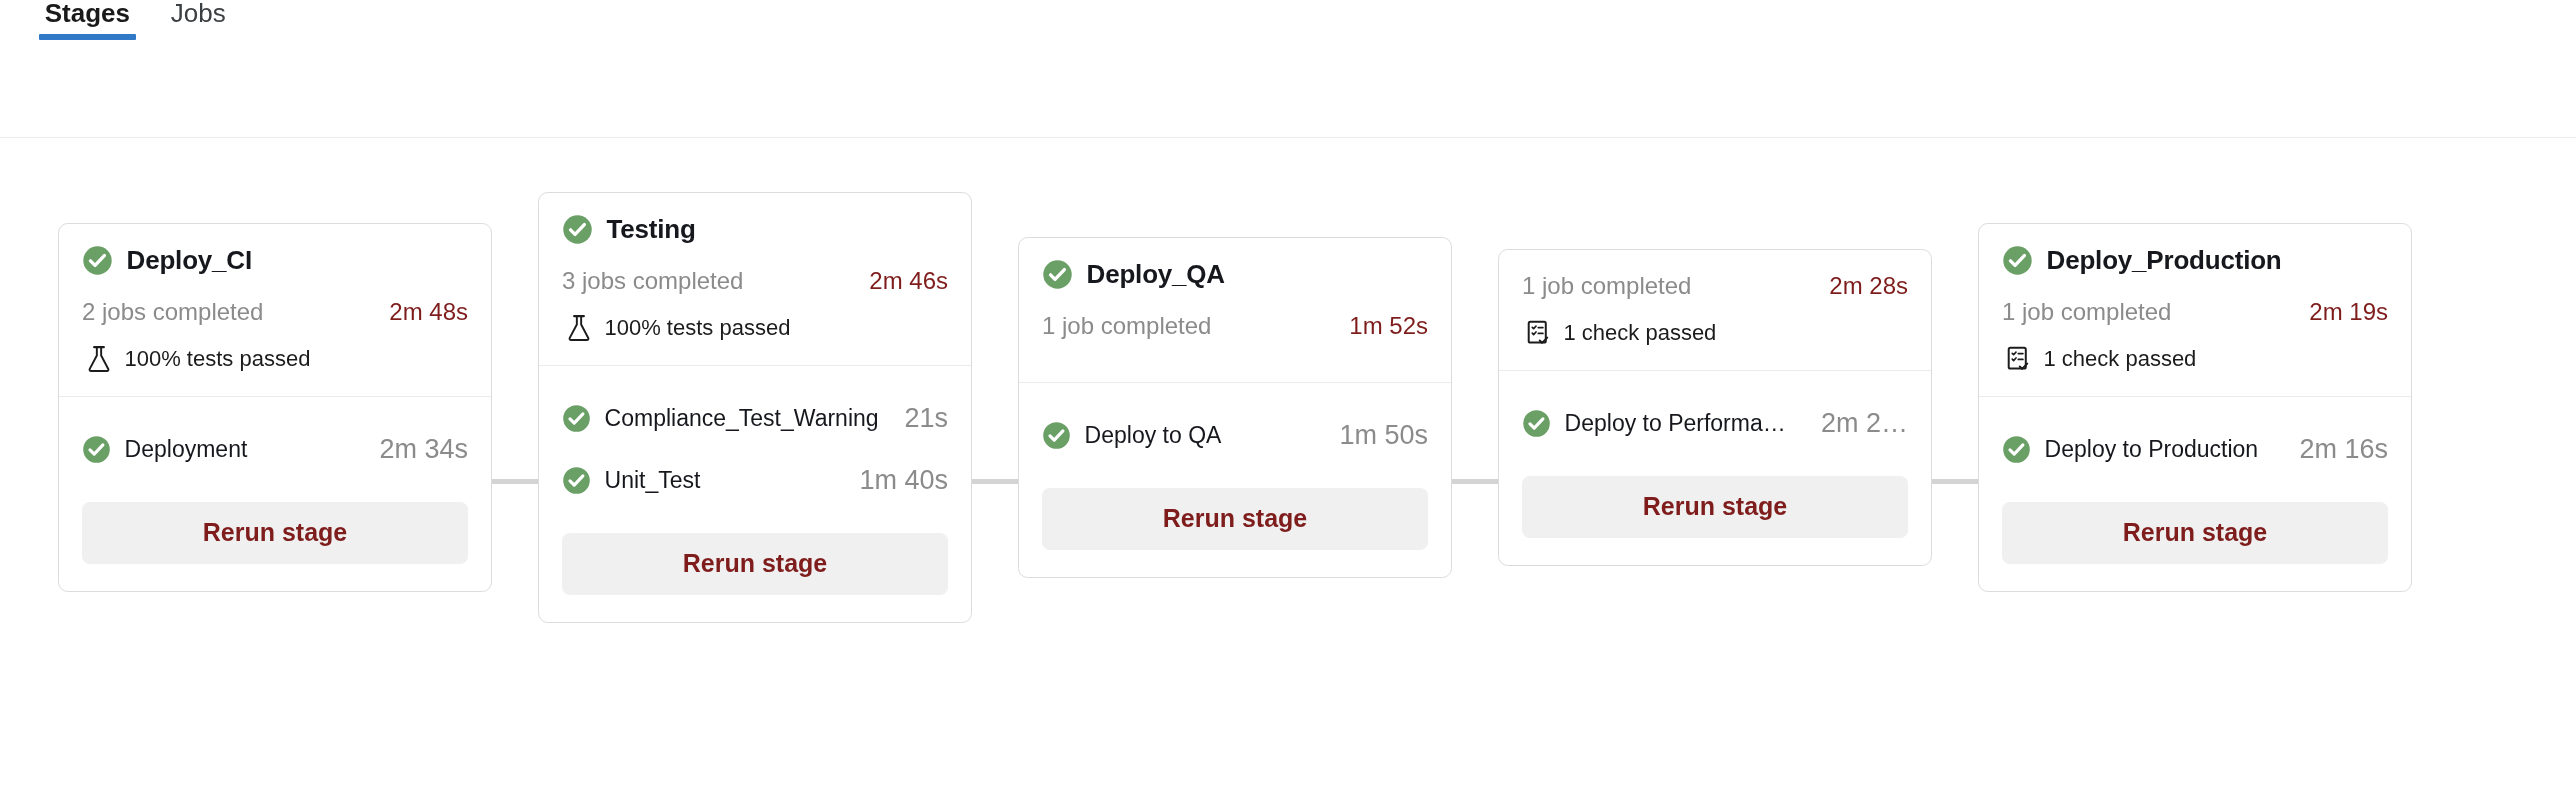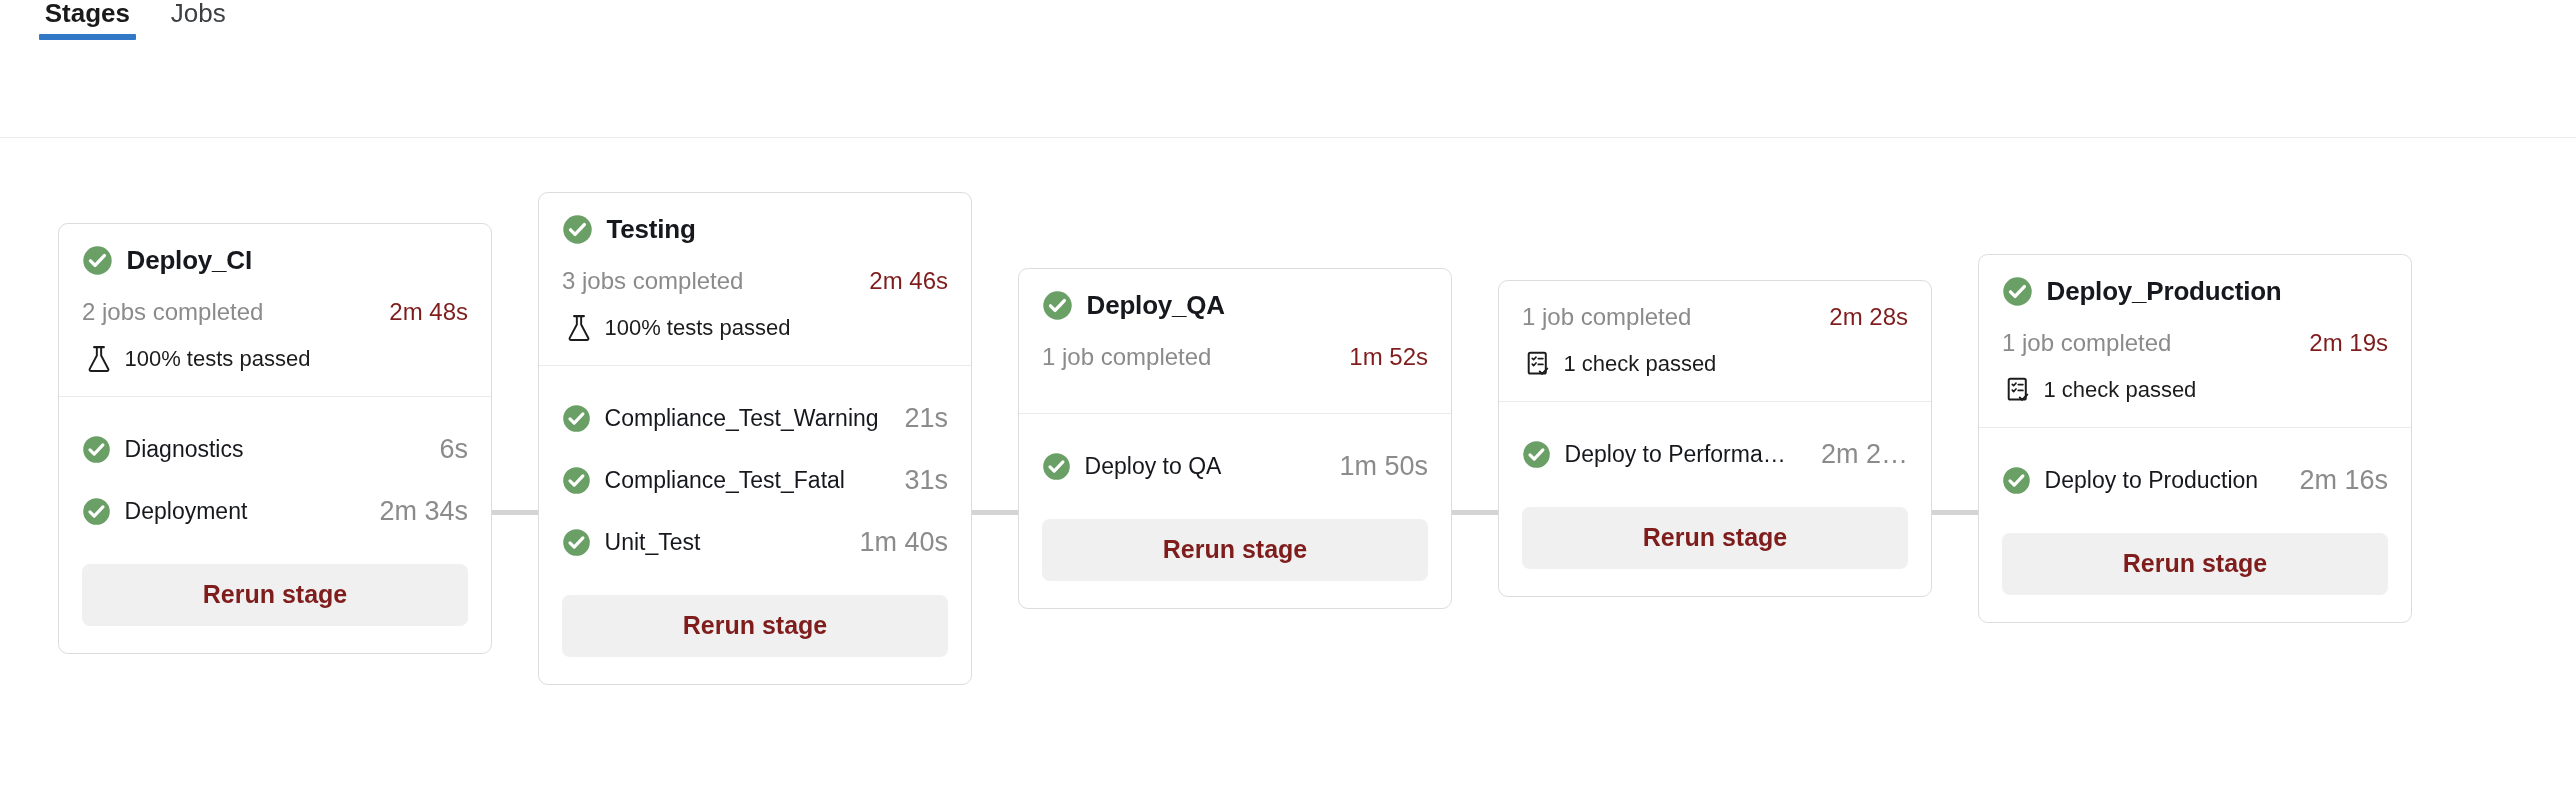--- a/index.html
+++ b/index.html
@@ -209,30 +209,20 @@
           </div>
         </div>
         <div class="job-list">
           <div class="job-row">
             <span class="icon icon-check-sm">
               <svg viewBox="0 0 24 24" width="100%" height="100%">
                 <circle cx="12" cy="12" r="11" fill="#6a9f66"></circle>
                 <path d="M6.6 12.3l3.5 3.5 7.2-7.6" fill="none" stroke="#ffffff" stroke-width="2.6" stroke-linecap="round" stroke-linejoin="round"></path>
               </svg>
             </span>
-            <span class="job-name">Diagnostics</span>
-            <span class="job-duration">6s</span>
-          </div>
-          <div class="job-row">
-            <span class="icon icon-check-sm">
-              <svg viewBox="0 0 24 24" width="100%" height="100%">
-                <circle cx="12" cy="12" r="11" fill="#6a9f66"></circle>
-                <path d="M6.6 12.3l3.5 3.5 7.2-7.6" fill="none" stroke="#ffffff" stroke-width="2.6" stroke-linecap="round" stroke-linejoin="round"></path>
-              </svg>
-            </span>
             <span class="job-name">Deployment</span>
             <span class="job-duration">2m 34s</span>
           </div>
         </div>
         <div class="rerun-wrap">
           <button class="rerun-btn">Rerun stage</button>
         </div>
       </div>
     </div>
     <div class="connector-gap">
@@ -267,30 +257,20 @@
         <div class="job-list">
           <div class="job-row">
             <span class="icon icon-check-sm">
               <svg viewBox="0 0 24 24" width="100%" height="100%">
                 <circle cx="12" cy="12" r="11" fill="#6a9f66"></circle>
                 <path d="M6.6 12.3l3.5 3.5 7.2-7.6" fill="none" stroke="#ffffff" stroke-width="2.6" stroke-linecap="round" stroke-linejoin="round"></path>
               </svg>
             </span>
             <span class="job-name">Compliance_Test_Warning</span>
             <span class="job-duration">21s</span>
-          </div>
-          <div class="job-row">
-            <span class="icon icon-check-sm">
-              <svg viewBox="0 0 24 24" width="100%" height="100%">
-                <circle cx="12" cy="12" r="11" fill="#6a9f66"></circle>
-                <path d="M6.6 12.3l3.5 3.5 7.2-7.6" fill="none" stroke="#ffffff" stroke-width="2.6" stroke-linecap="round" stroke-linejoin="round"></path>
-              </svg>
-            </span>
-            <span class="job-name">Compliance_Test_Fatal</span>
-            <span class="job-duration">31s</span>
           </div>
           <div class="job-row">
             <span class="icon icon-check-sm">
               <svg viewBox="0 0 24 24" width="100%" height="100%">
                 <circle cx="12" cy="12" r="11" fill="#6a9f66"></circle>
                 <path d="M6.6 12.3l3.5 3.5 7.2-7.6" fill="none" stroke="#ffffff" stroke-width="2.6" stroke-linecap="round" stroke-linejoin="round"></path>
               </svg>
             </span>
             <span class="job-name">Unit_Test</span>
             <span class="job-duration">1m 40s</span>

